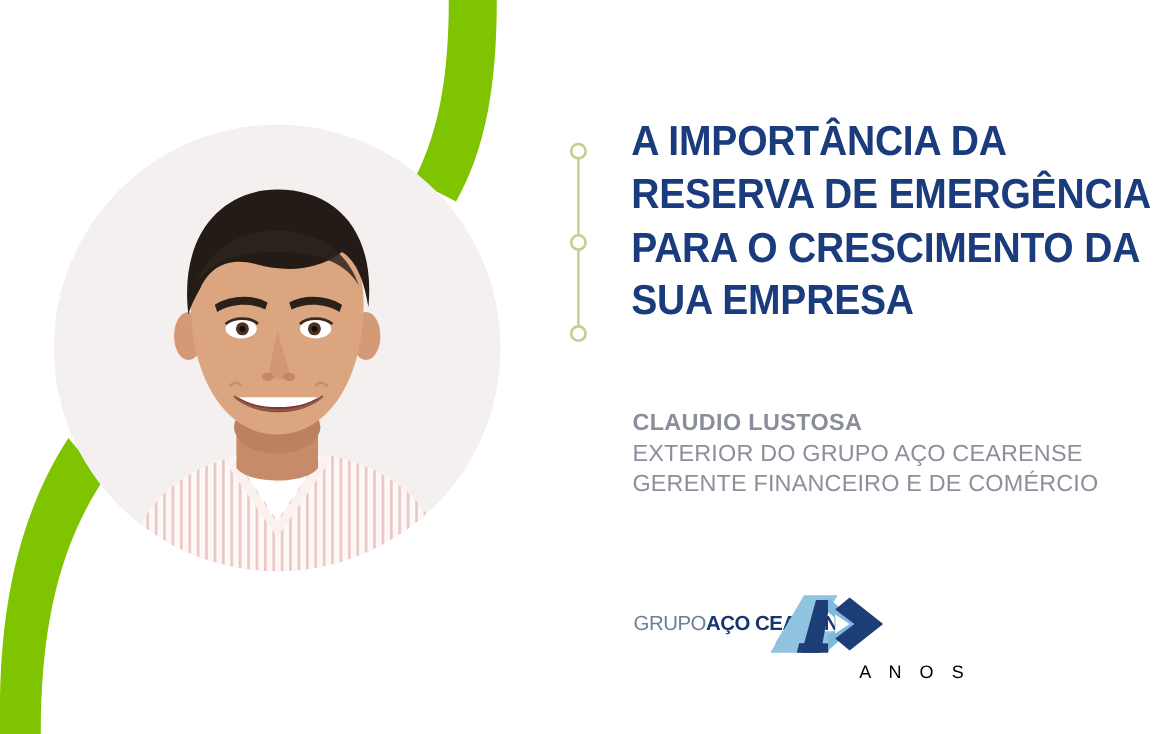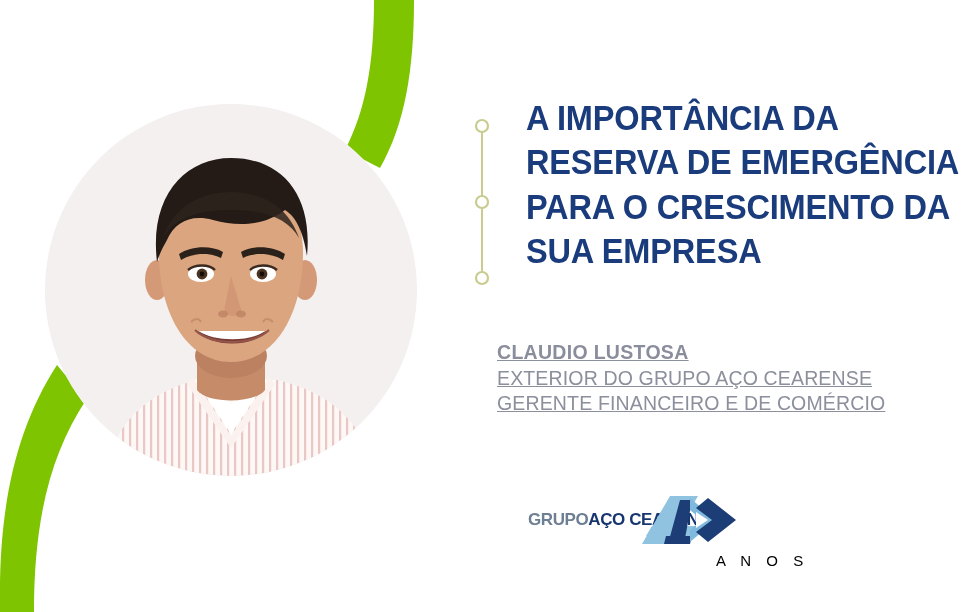--- a/index.html
+++ b/index.html
@@ -68,29 +68,28 @@
     letter-spacing: -0.2px;
     text-transform: uppercase;
     transform: scaleX(0.93);
     transform-origin: left top;
   }
   .headline div { white-space: nowrap; }
 
   
   .byline {
     position: absolute;
-    left: 497px;
+    left: 527px;
     top: 340px;
     width: 430px;
     color: #8c8f9c;
     font-size: 19.5px;
     line-height: 1.32;
     text-transform: uppercase;
     letter-spacing: 0.15px;
-    text-decoration: underline;
   }
   .byline .person-name {
     font-weight: bold;
     color: #8a8d9b;
     letter-spacing: 0.3px;
   }
 
   
   .logo {
     position: absolute;
@@ -102,21 +101,21 @@
   .logo-text {
     position: absolute;
     left: 0;
     top: 14px;
     font-size: 17px;
     letter-spacing: -0.4px;
     white-space: nowrap;
   }
   .logo-text .lt-grupo {
     color: #6e7f93;
-    font-weight: bold;
+    font-weight: normal;
     text-align: right;
   }
   .logo-text .lt-aco {
     color: #17366f;
     font-weight: bold;
   }
   .logo-anos {
     position: absolute;
     left: 188px;
     top: 16px;

